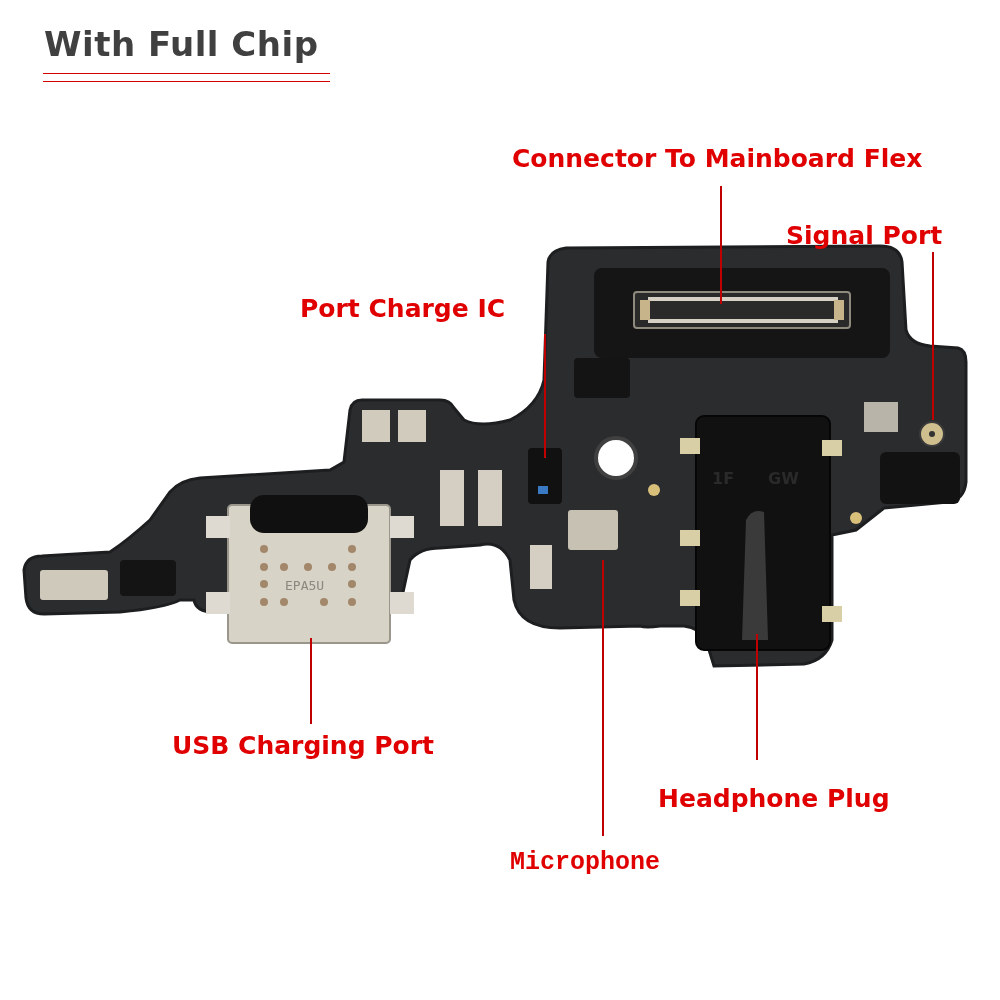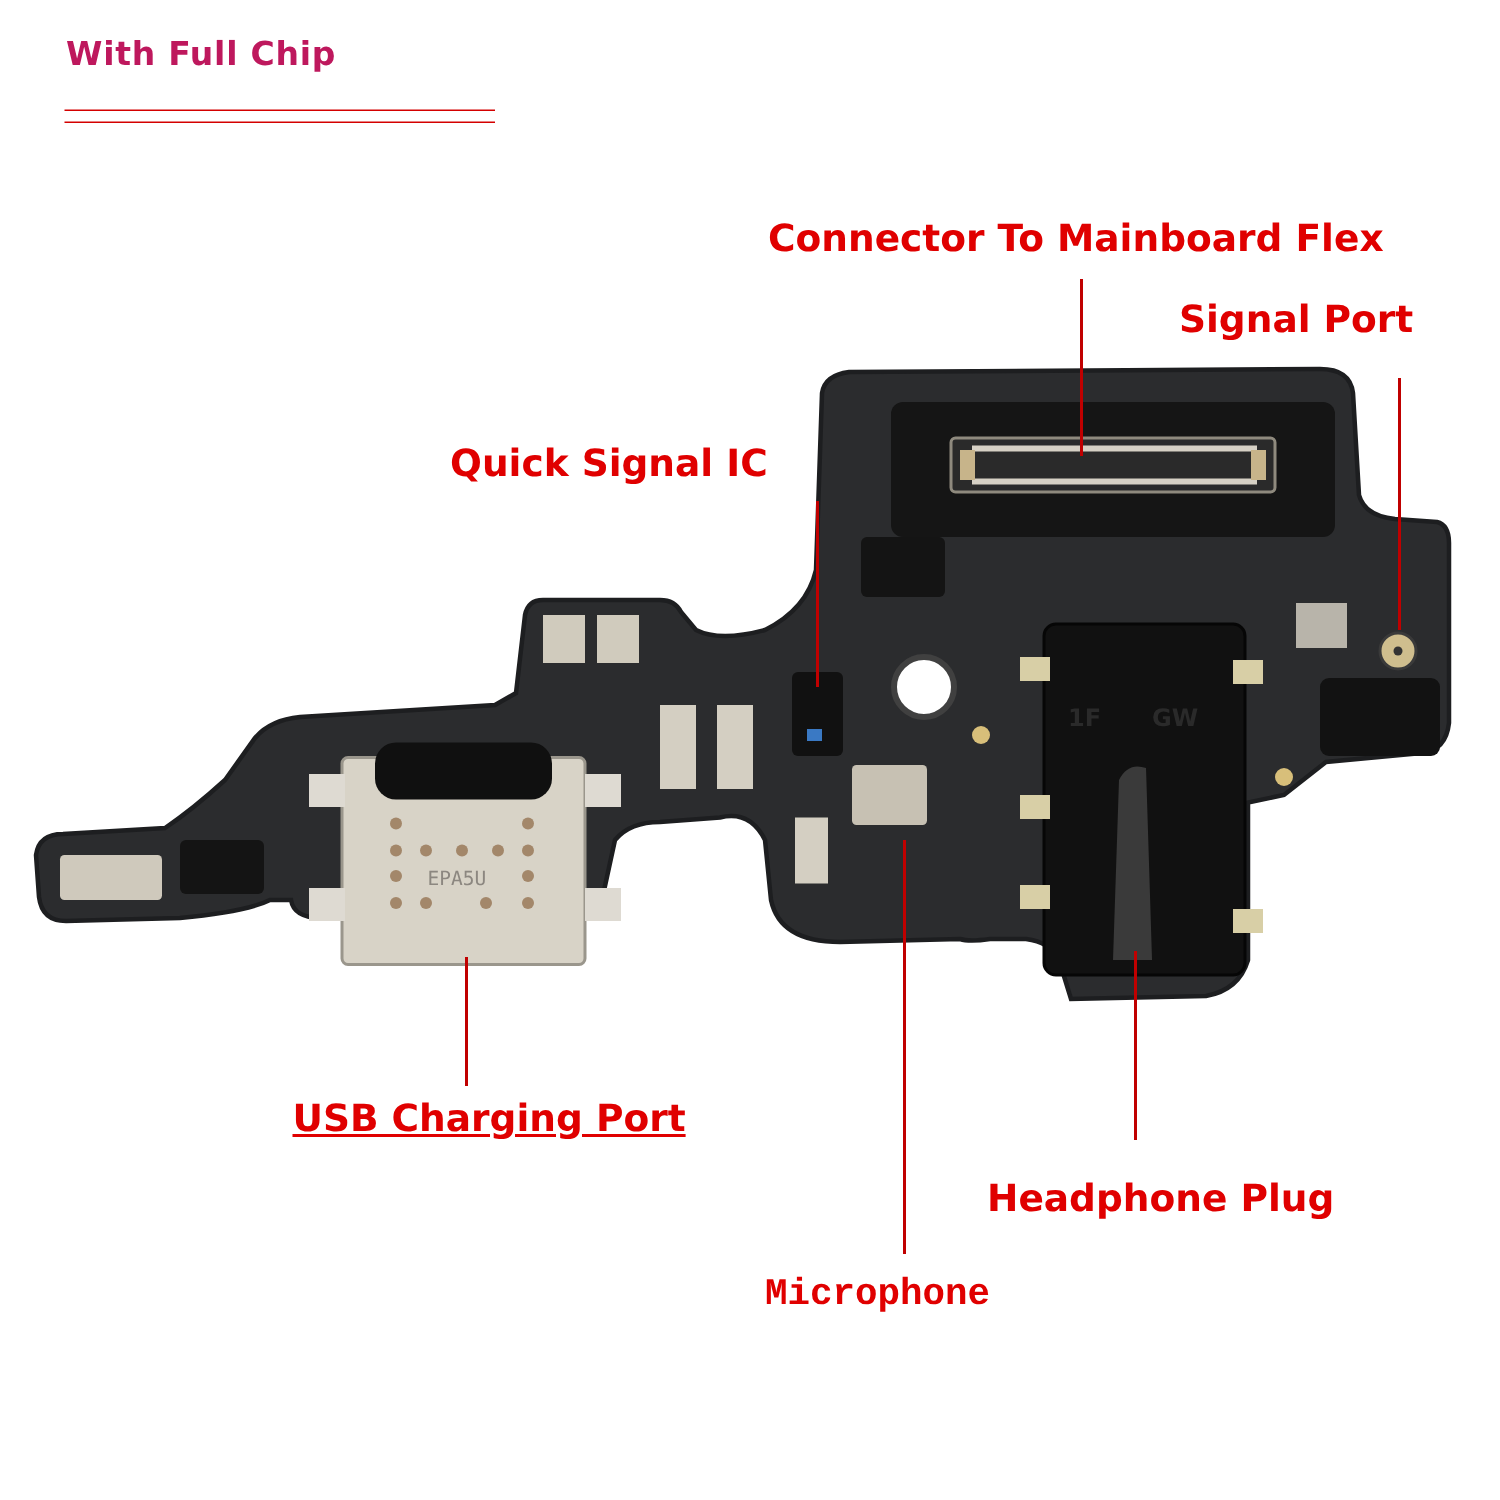--- a/index.html
+++ b/index.html
@@ -1,17 +1,17 @@
 <!DOCTYPE html>
 <html><head>
   <meta charset="utf-8">
   <style>
     html, body { margin:0; padding:0; }
     body { width:1000px; height:1000px; background:#ffffff; position:relative; overflow:hidden; font-family:"DejaVu Sans", sans-serif; }
-    .title { position:absolute; left:44px; top:24px; color:#be185d; font-weight:bold; font-size:22px; letter-spacing:0.5px;text-align:center; }
+    .title { position:absolute; left:44px; top:24px; color:#404040; font-weight:bold; font-size:34px; letter-spacing:0.5px;text-align:center; }
     .title-line { position:absolute; left:43px; width:287px; height:1px; background:#d40000; }
     .label { position:absolute; color:#e00000; font-weight:bold; font-size:25px; white-space:nowrap; }
     .leader { position:absolute; width:2px; background:#c00000; }
     svg.board { position:absolute; left:0; top:0; }
   </style>
 </head>
 <body>
 
 <div class="title">With Full Chip</div>
 <div class="title-line" style="top:73px;"></div>
@@ -81,26 +81,26 @@
   <circle cx="932" cy="434" r="3" fill="#333"></circle>
   <rect x="864" y="402" width="34" height="30" fill="#b8b4aa"></rect>
   <rect x="880" y="452" width="80" height="52" rx="6" fill="#121212"></rect>
   <circle cx="856" cy="518" r="6" fill="#d8bf7a"></circle>
   <circle cx="654" cy="490" r="6" fill="#d8bf7a"></circle>
 </svg>
 
 <div class="label" style="left:512px; top:144px;text-align:center;">Connector To Mainboard Flex</div>
 <div class="leader" style="left:720px; top:186px; height:118px;"></div>
 
-<div class="label" style="left:786px; top:198px;">Signal Port</div>
+<div class="label" style="left:786px; top:221px;">Signal Port</div>
 <div class="leader" style="left:932px; top:252px; height:168px;"></div>
 
-<div class="label" style="left:300px; top:294px;">Quick Signal IC</div>
+<div class="label" style="left:300px; top:294px;">Port Charge IC</div>
 <div class="leader" style="left:544px; top:334px; height:124px;"></div>
 
-<div class="label" style="left:195px; top:731px;text-decoration:underline;">USB Charging Port</div>
+<div class="label" style="left:172px; top:731px;">USB Charging Port</div>
 <div class="leader" style="left:310px; top:638px; height:86px;"></div>
 
 <div class="label" style="left:658px; top:766px;margin-top:18px;">Headphone Plug</div>
 <div class="leader" style="left:756px; top:634px; height:126px;"></div>
 
 <div class="label" style="left:510px; top:848px;font-family:Liberation Mono, monospace;">Microphone</div>
 <div class="leader" style="left:602px; top:560px; height:276px;"></div>
 
 </body></html>

